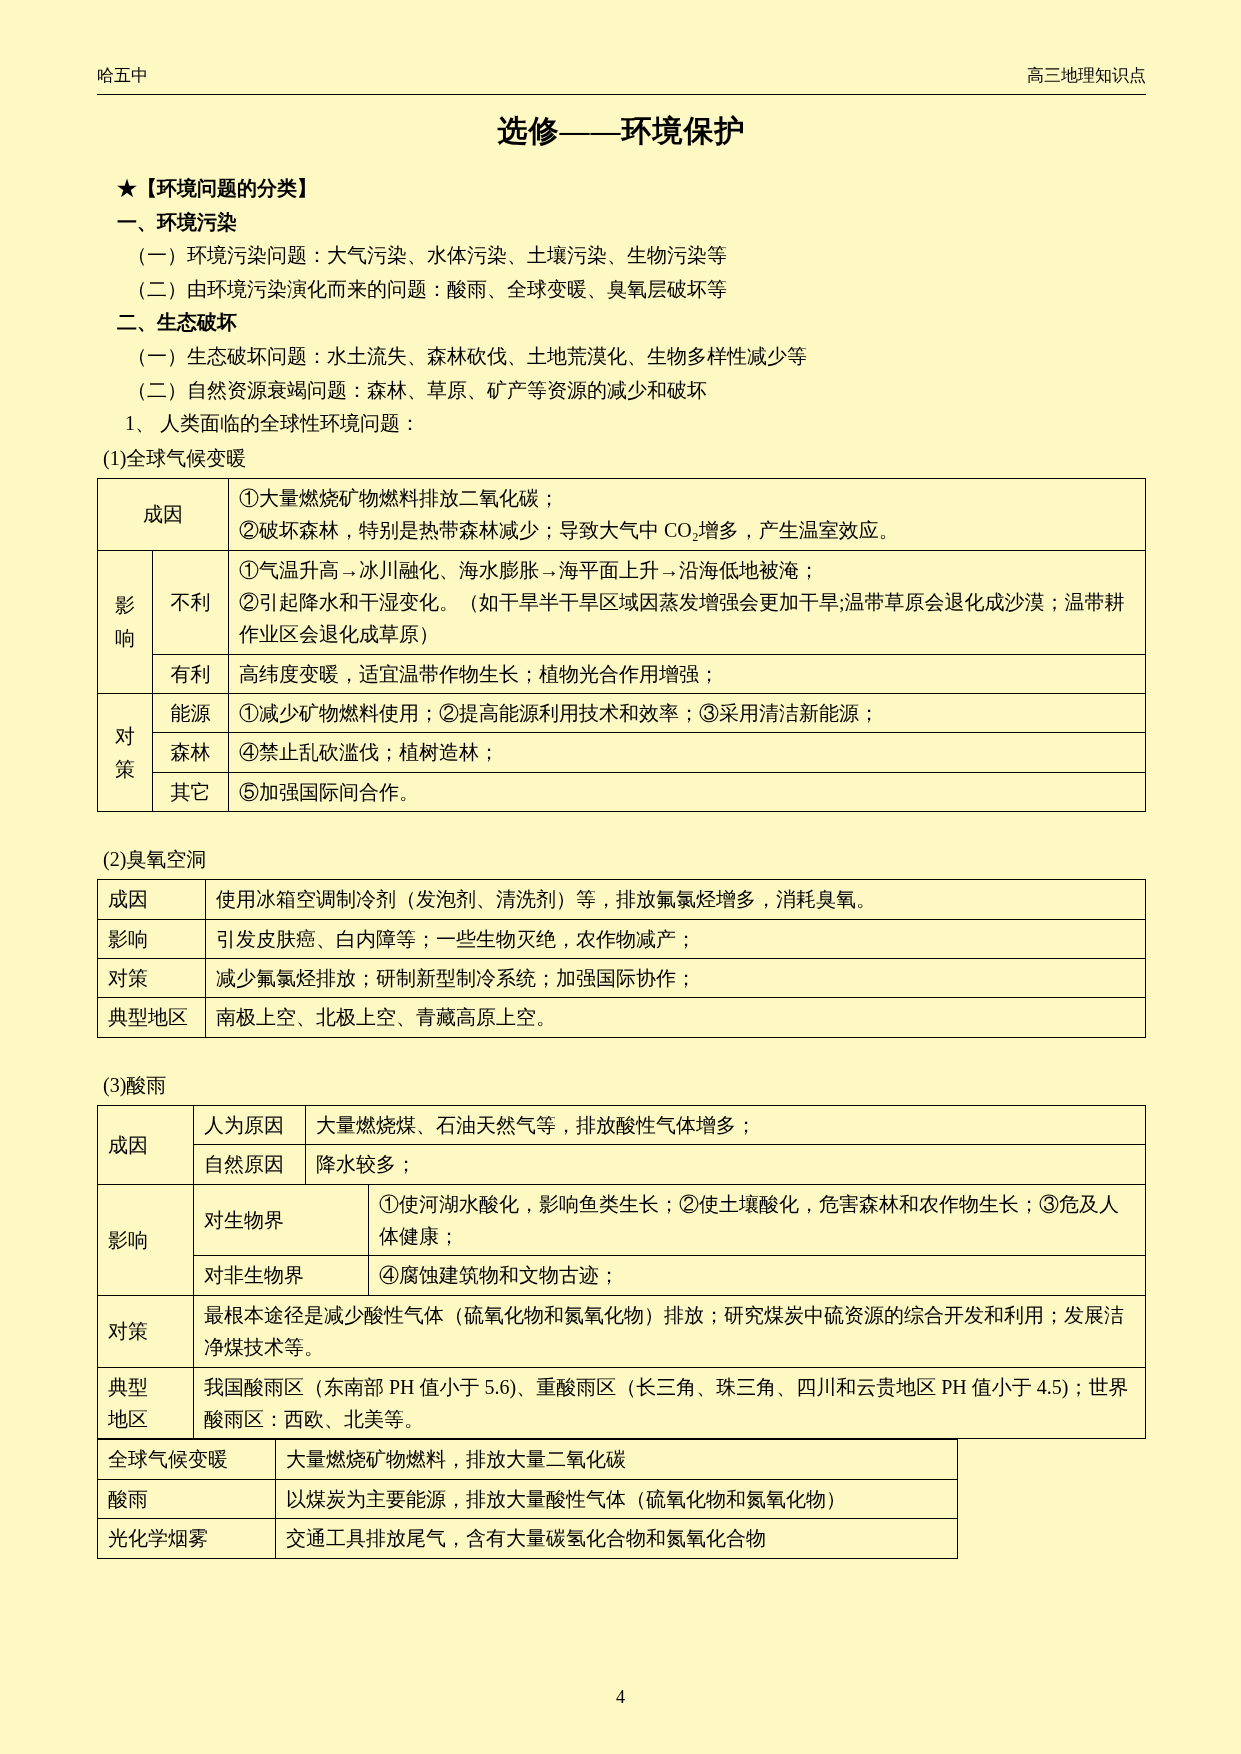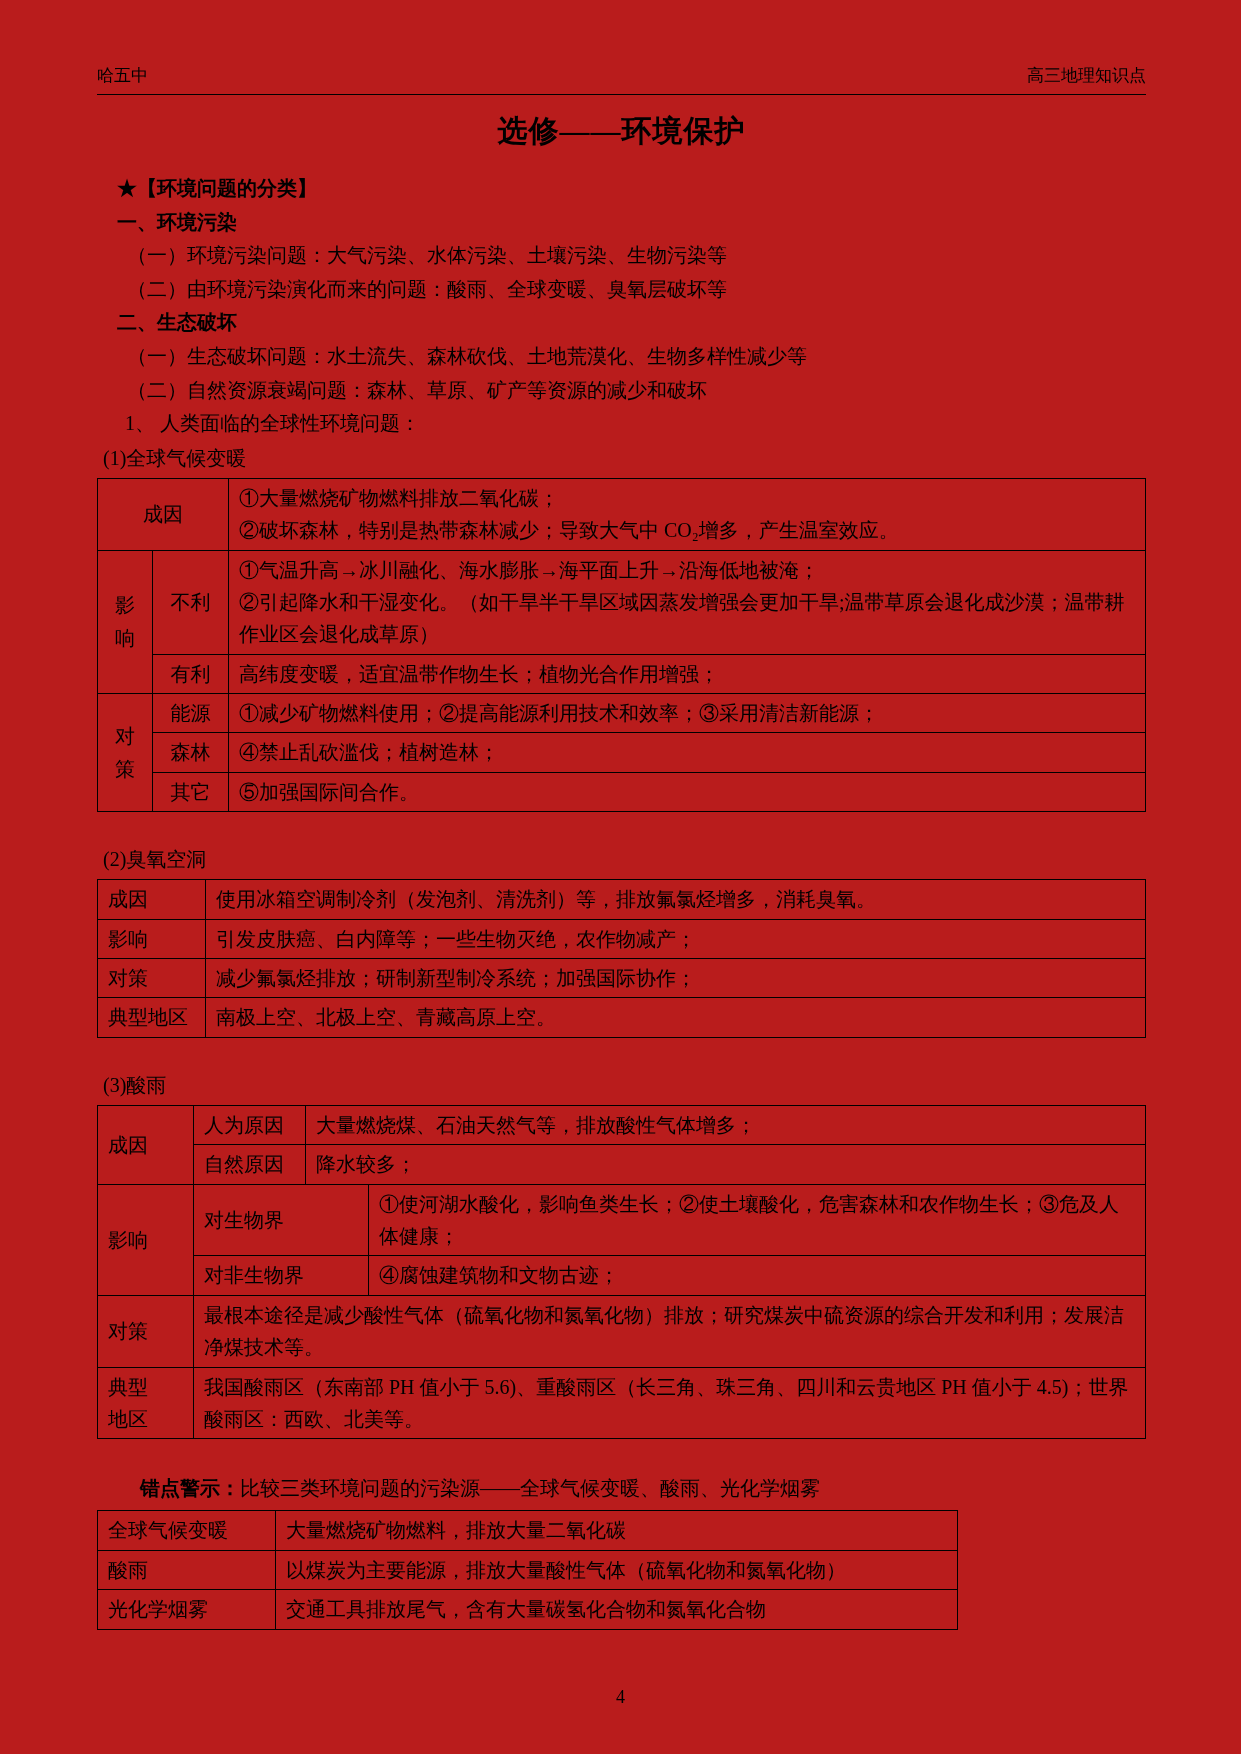--- a/index.html
+++ b/index.html
@@ -1,18 +1,18 @@
 <!DOCTYPE html>
 <html><head>
 <meta charset="utf-8">
 <style>
   * { margin:0; padding:0; box-sizing:border-box; }
   html,body { background:#e8e8e8; }
   .page {
-    width:1241px; height:1754px; margin:0 auto; background:#b91c1c;
+    width:1241px; height:1754px; margin:0 auto; background:#fef9c3;
     position:relative; color:#000;
     font-family:"Liberation Serif","DejaVu Serif",serif;
     padding:64px 95px 0 97px;
   }
   .header {
     display:flex; justify-content:space-between; align-items:flex-end;
     font-size:17px; padding-bottom:7px; border-bottom:1px solid #000;
   }
   .doc-title {
     text-align:center; font-size:30px; font-weight:bold;
@@ -162,23 +162,20 @@
       <td>对策</td>
       <td colspan="3">最根本途径是减少酸性气体（硫氧化物和氮氧化物）排放；研究煤炭中硫资源的综合开发和利用；发展洁净煤技术等。</td>
     </tr>
     <tr>
       <td><span class="w2">典型地区</span></td>
       <td colspan="3">我国酸雨区（东南部 PH 值小于 5.6)、重酸雨区（长三角、珠三角、四川和云贵地区 PH 值小于 4.5)；世界酸雨区：西欧、北美等。</td>
     </tr>
   </tbody>
     </table>
 
-  <div class="warning-line ind-43">
-    <span class="bold">错点警示：</span><span>比较三类环境问题的污染源——全球气候变暖、酸雨、光化学烟雾</span>
-  </div>
 
   <table class="tbl-sources">
     <colgroup>
         <col style="width:178px">
         <col>
       </colgroup>
     <tbody>
         <tr>
       <td>全球气候变暖</td>
       <td>大量燃烧矿物燃料，排放大量二氧化碳</td>

